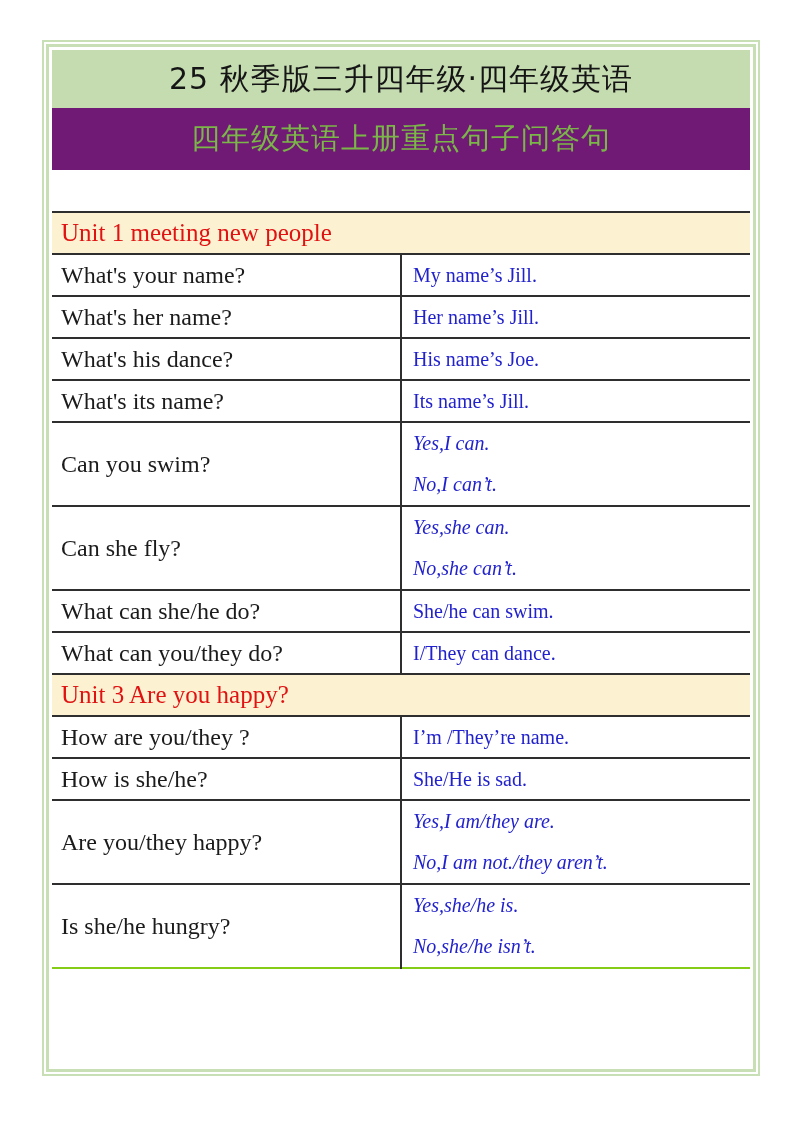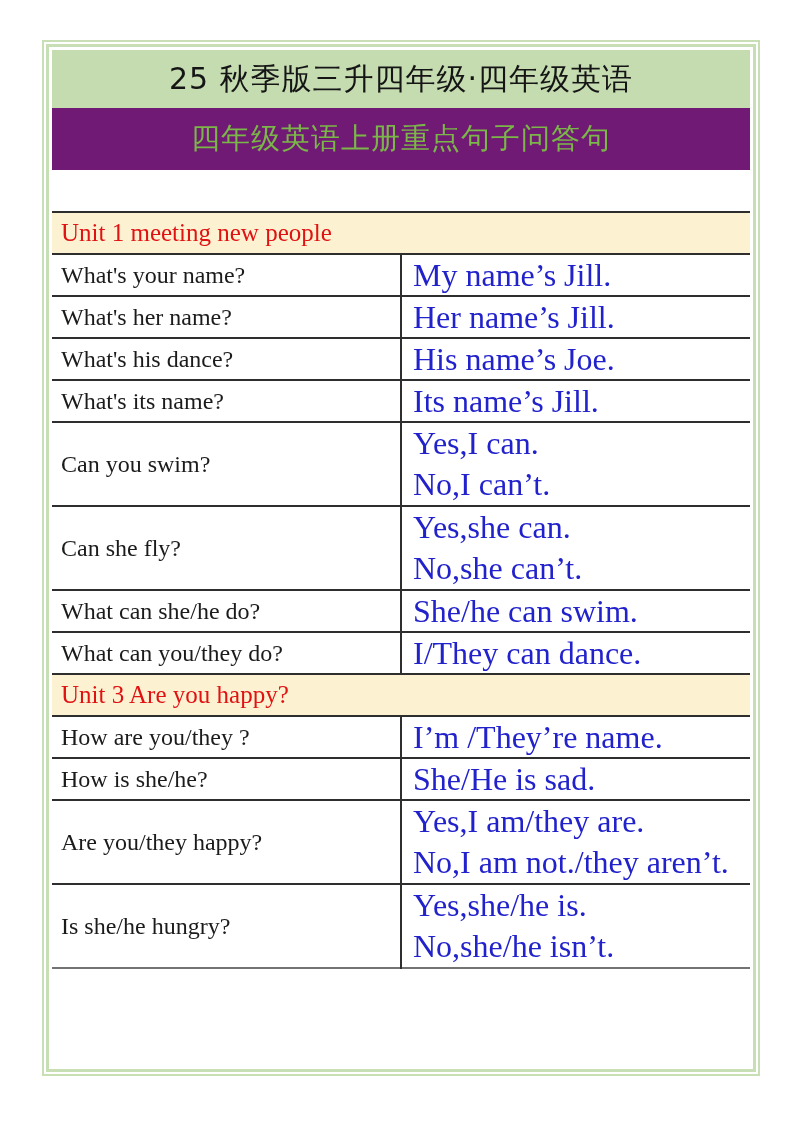--- a/index.html
+++ b/index.html
@@ -51,21 +51,21 @@
     font-family: "DejaVu Sans", "Liberation Sans", sans-serif;
     font-size: 29px;
     color: #7ab648;
     letter-spacing: 1px;
   }
   table.qa {
     width: 100%;
     margin-top: 41px;
     border-collapse: collapse;
     table-layout: fixed;
-    border-bottom: 2px solid #737373;
+    border-bottom: 2px solid #84cc16;
   }
   table.qa td {
     border-top: 2px solid #2e2e2e;
     vertical-align: middle;
     overflow: hidden;
   }
   td.unit-cell {
     height: 40px;
     background: #fcf2d2;
     color: #e01212;
@@ -74,29 +74,30 @@
   }
   td.q-cell {
     width: 48.4%;
     border-right: 2px solid #2e2e2e;
     color: #1b1b1b;
     font-size: 24px;
     padding: 0 0 0 9px;
   }
   td.a-cell {
     color: #2222cc;
-    font-size: 32px;
+    font-size: 20px;
     padding: 0 0 0 11px;
   }
   tr.row-single td { height: 40px; }
   tr.row-double td { height: 82px; }
   .ans-line {
     height: 41px;
     line-height: 41px;
     white-space: nowrap;
+    font-style: italic;
   }
 </style>
 </head>
 <body>
 
 <div class="frame">
   <div class="frame-inner">
 
     <div class="title-band">
       <span>25 秋季版三升四年级·四年级英语</span>

